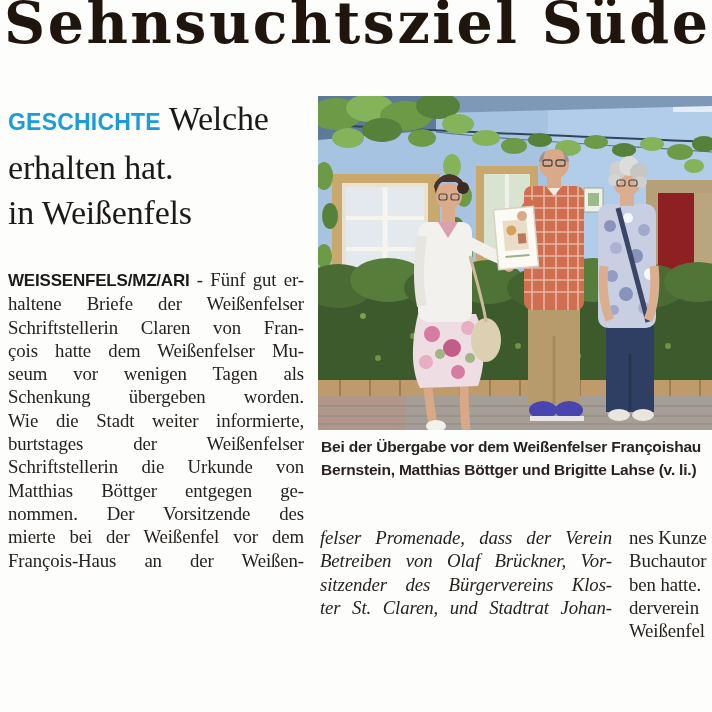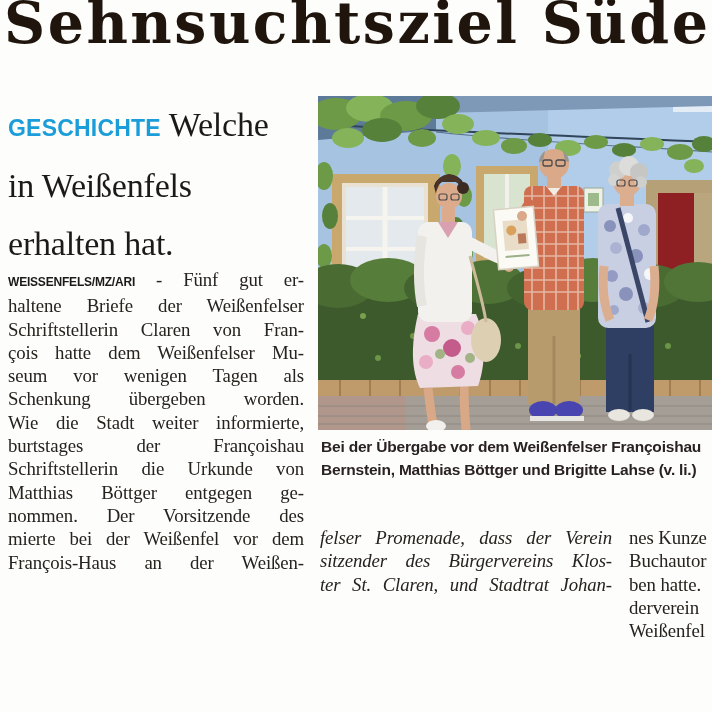--- a/index.html
+++ b/index.html
@@ -7,21 +7,21 @@
     position:relative;width:712px;height:712px;background:#fdfdfc;
     overflow:hidden;font-family:"Liberation Serif","DejaVu Serif",serif;color:#26221e;
   }
   .headline{
     position:absolute;left:4px;top:-8px;margin:0;
     font-family:"DejaVu Serif",serif;font-weight:700;
     font-size:57px;letter-spacing:2.5px;line-height:1.1;color:#1f150d;
     white-space:nowrap;
   }
   .lead{position:absolute;left:8px;top:96px;width:300px;}
-  .lead-line{font-size:34px;line-height:58px;color:#1c1a18;letter-spacing:-0.2px;}
+  .lead-line{font-size:34px;line-height:45px;color:#1c1a18;letter-spacing:-0.2px;}
   .kicker{
     font-family:"Liberation Sans","DejaVu Sans",sans-serif;font-weight:700;
     font-size:23px;color:#1b9dd9;letter-spacing:0.2px;
   }
   .lead-word{margin-left:8px;}
   .photo{position:absolute;left:318px;top:96px;width:394px;height:334px;margin:0;}
   .photo svg{display:block;}
   .caption{
     position:absolute;left:321px;top:436px;width:394px;
     font-family:"Liberation Sans","DejaVu Sans",sans-serif;font-weight:700;
@@ -32,37 +32,37 @@
   .col1{left:8px;top:268px;width:296px;}
   .col2{left:320px;top:526px;width:292px;font-style:italic;}
   .col3{left:629px;top:526px;width:110px;}
   .bl{
     text-align:justify;text-align-last:justify;
     white-space:nowrap;letter-spacing:-0.1px;
   }
   .col3 .bl{text-align:left;text-align-last:left;}
   .dateline{
     font-family:"Liberation Sans","DejaVu Sans",sans-serif;font-weight:700;
-    font-size:12px;letter-spacing:-0.2px;color:#1c1a18;
+    font-size:17px;letter-spacing:-0.2px;color:#1c1a18;
   }
 </style>
 </head>
 <body>
 
 <div class="page">
 
   <h1 class="headline">Sehnsuchtsziel Süden</h1>
 
   <div class="lead">
     <div class="lead-line">
       <span class="kicker">GESCHICHTE</span><span class="lead-word">Welche</span>
     </div>
     <div>
+        <div class="lead-line">erhalten hat.</div>
         <div class="lead-line">in Weißenfels</div>
-        <div class="lead-line">erhalten hat.</div>
       </div>
   </div>
 
   <figure class="photo">
     <svg width="394" height="334" viewBox="0 0 394 334">
 
       <rect width="394" height="334" fill="#a6c4e2"></rect>
       <rect x="230" y="0" width="164" height="280" fill="#b7d2ec" opacity="0.65"></rect>
       <rect x="355" y="0" width="39" height="16" fill="#e4edf5"></rect>
       <polygon points="0,0 394,0 394,10 0,20" fill="#7e99b8"></polygon>
@@ -287,31 +287,32 @@
     <div class="bl">
       <span class="dateline">WEISSENFELS/MZ/ARI</span><span> - Fünf gut er-</span>
     </div>
     <div>
         <div class="bl">haltene Briefe der Weißenfelser</div>
         <div class="bl">Schriftstellerin Claren von Fran-</div>
         <div class="bl">çois hatte dem Weißenfelser Mu-</div>
         <div class="bl">seum vor wenigen Tagen als</div>
         <div class="bl">Schenkung übergeben worden.</div>
         <div class="bl">Wie die Stadt weiter informierte,</div>
-        <div class="bl">burtstages der Françoishau</div>
+        <div class="bl">burtstages der Weißenfelser</div>
         <div class="bl">Schriftstellerin die Urkunde von</div>
         <div class="bl">Matthias Böttger entgegen ge-</div>
         <div class="bl">nommen. Der Vorsitzende des</div>
         <div class="bl">mierte bei der Weißenfel vor dem</div>
         <div class="bl">François-Haus an der Weißen-</div>
       </div>
   </div>
 
   <div class="col col2">
       <div class="bl">felser Promenade, dass der Verein</div>
+      <div class="bl">Betreiben von Olaf Brückner, Vor-</div>
       <div class="bl">sitzender des Bürgervereins Klos-</div>
       <div class="bl">ter St. Claren, und Stadtrat Johan-</div>
     </div>
 
   <div class="col col3">
       <div class="bl">nes Kunze</div>
       <div class="bl">Buchautor</div>
       <div class="bl">ben hatte.</div>
       <div class="bl">derverein</div>
       <div class="bl">Weißenfel</div>

